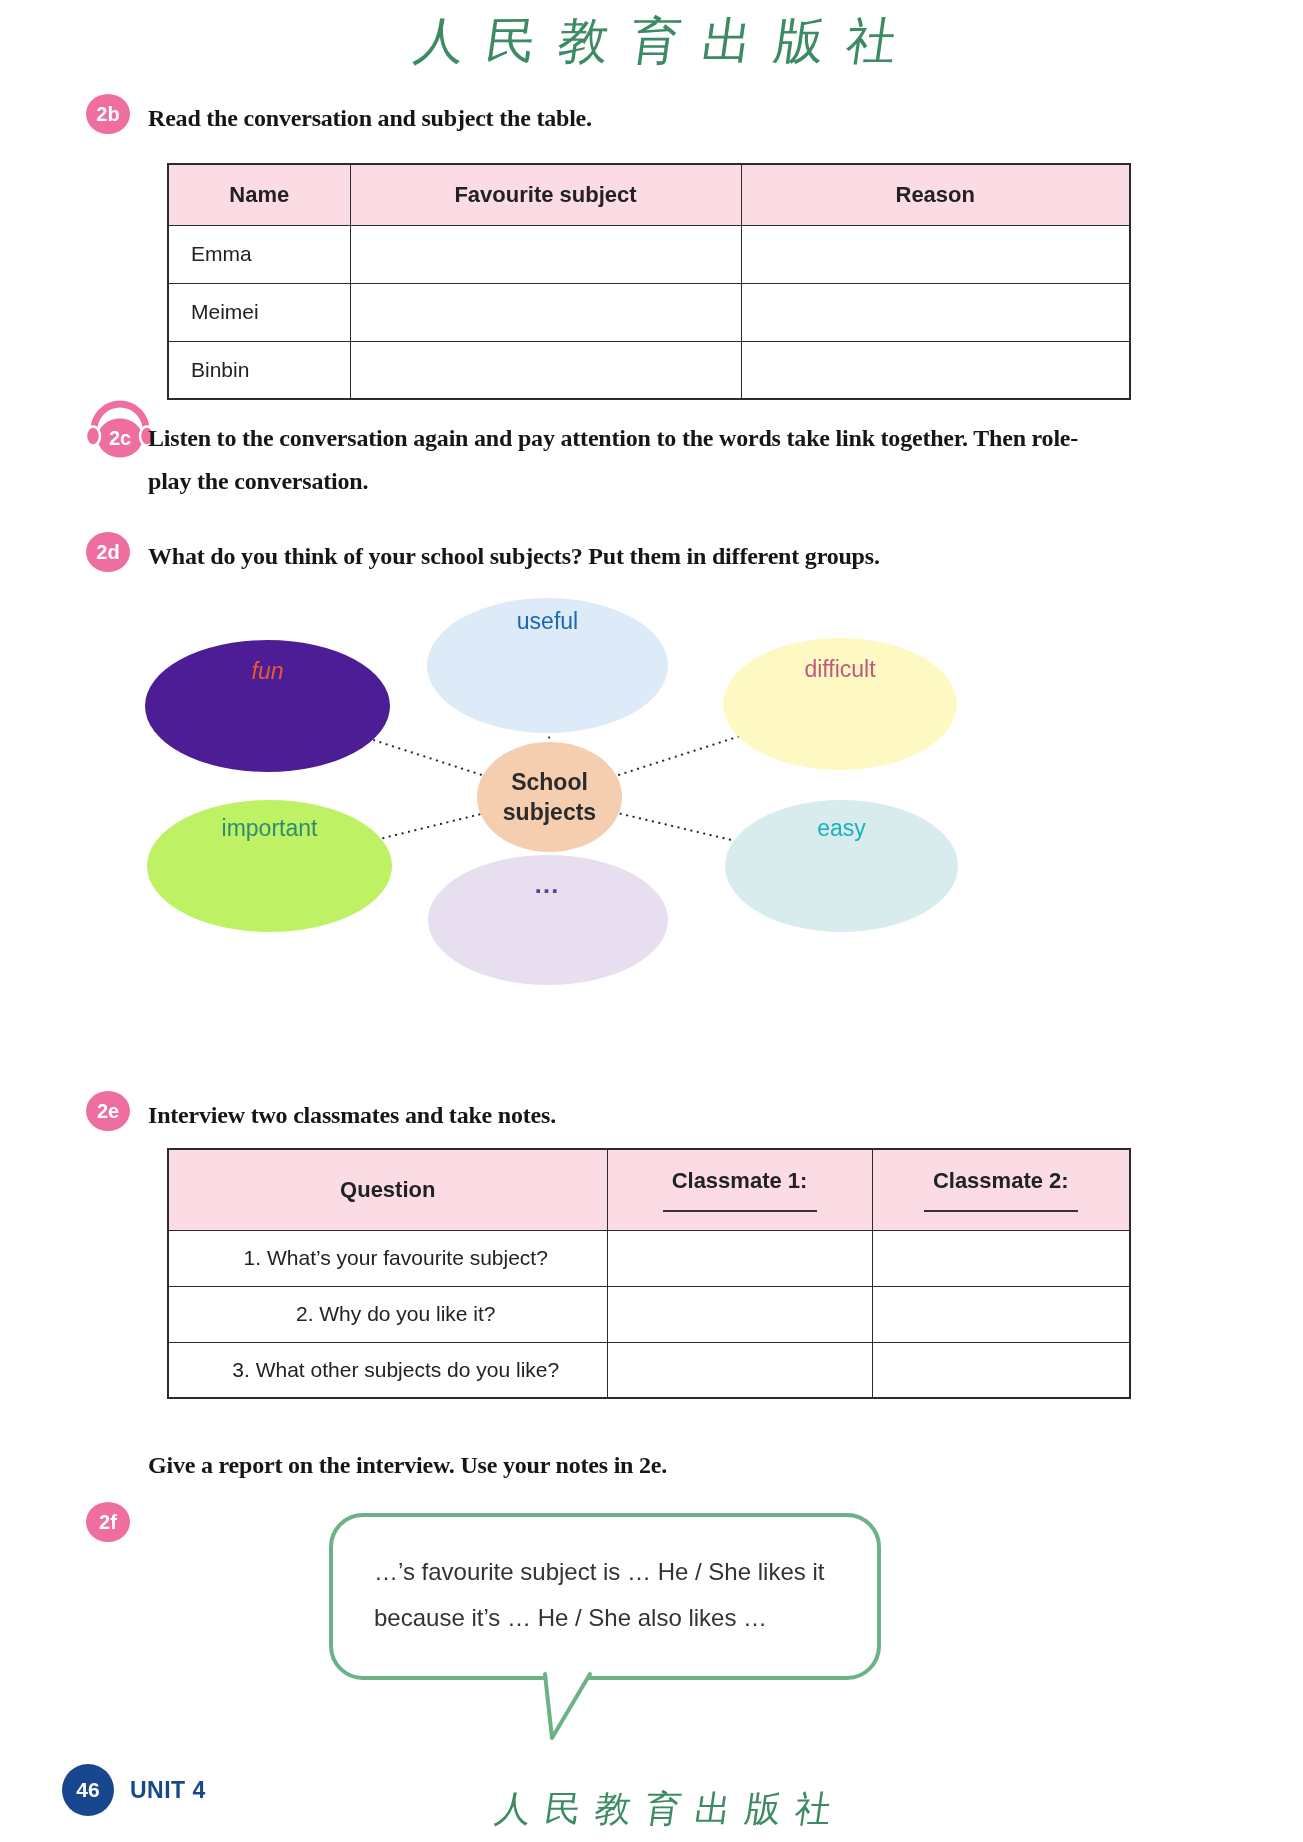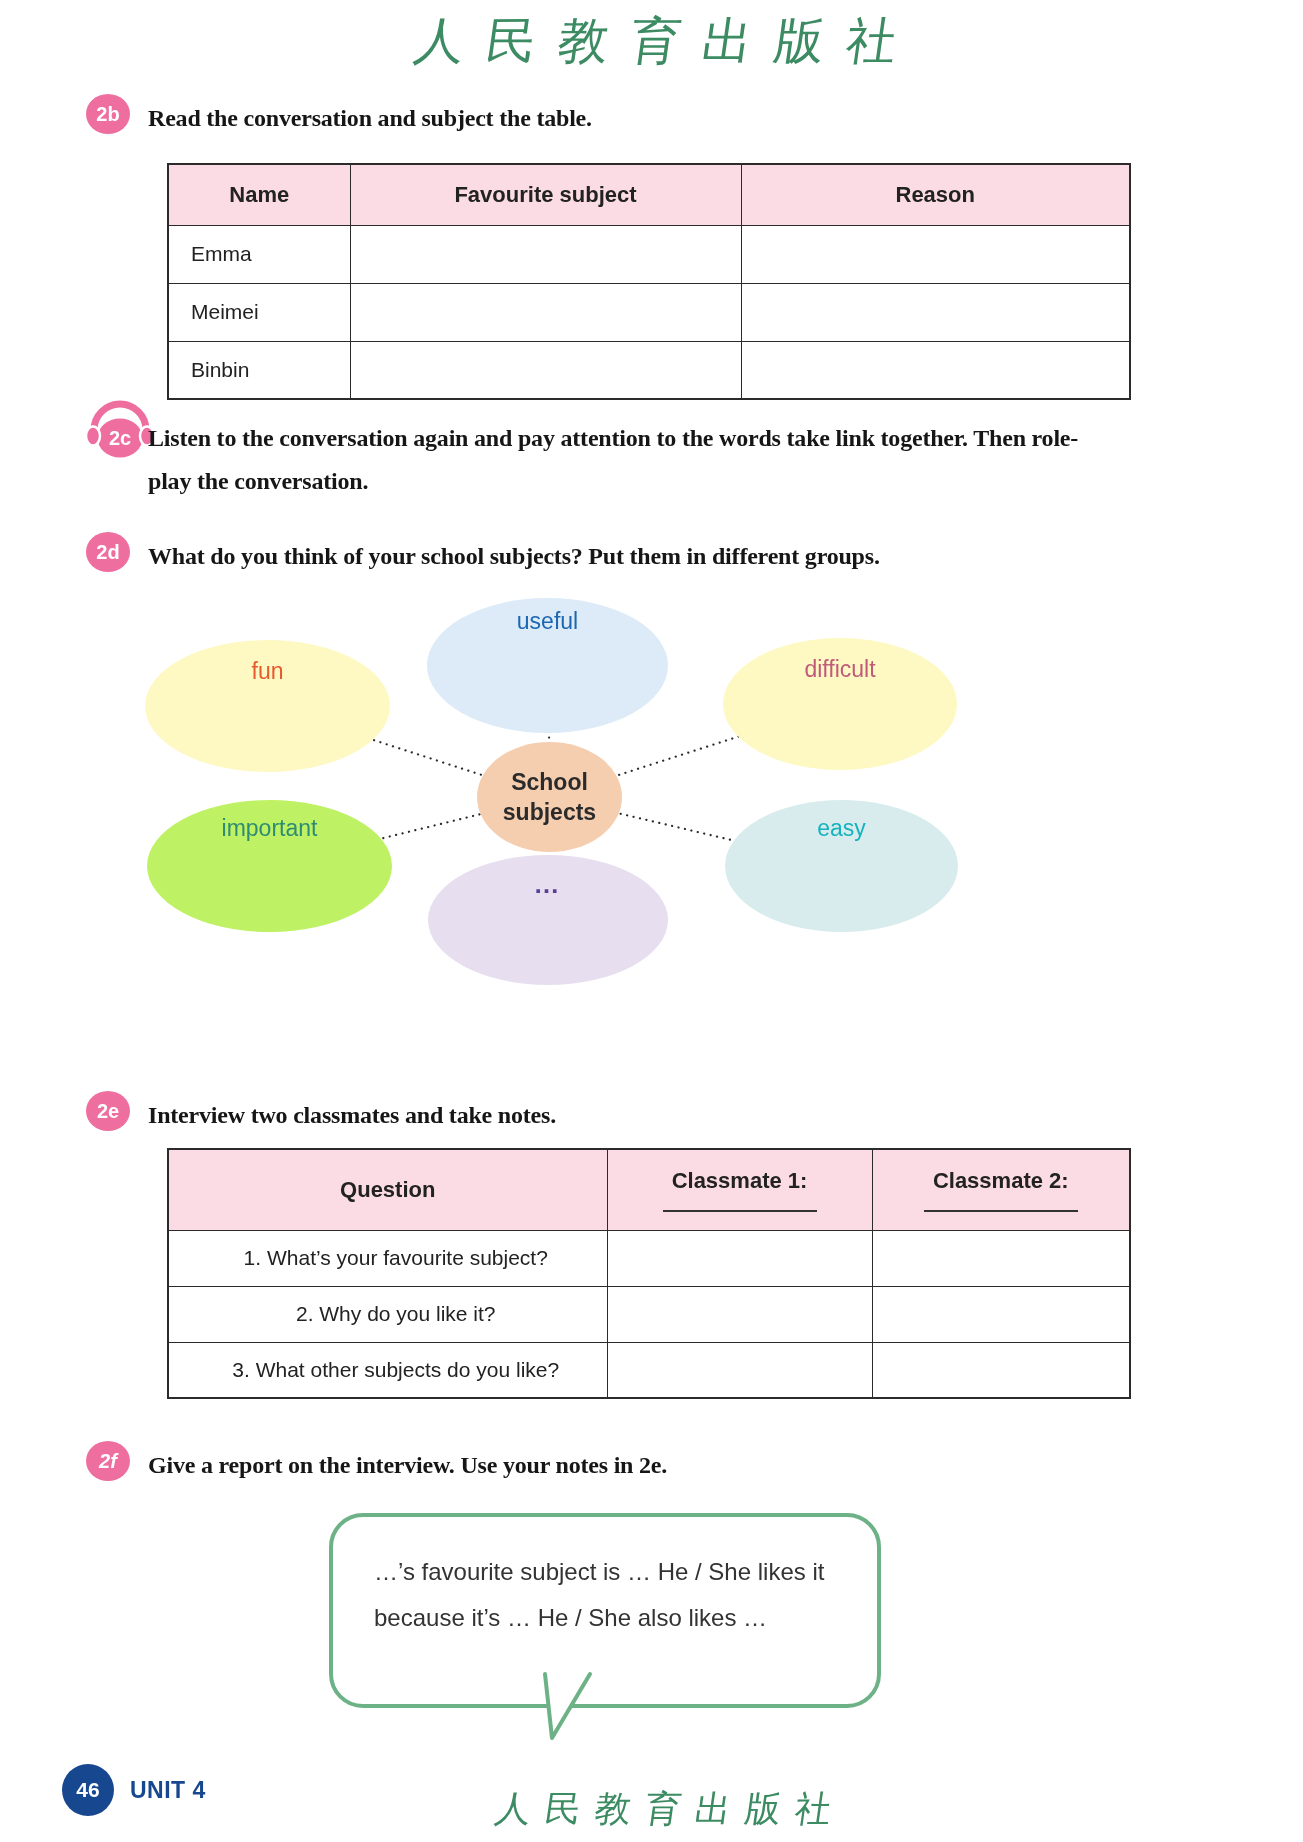--- a/index.html
+++ b/index.html
@@ -17,21 +17,21 @@
   .logo-bottom { left:420px; width:500px; top:1785px; text-align:center; font-size:36px; letter-spacing:14px; }
   
   .badge {
     position:absolute; width:44px; height:40px; border-radius:50%;
     background:var(--badge-pink); color:#fff; font-weight:bold; font-size:20px;
     display:flex; align-items:center; justify-content:center;
   }
   .b-2b { left:86px; top:94px; }
   .b-2d { left:86px; top:532px; }
   .b-2e { left:86px; top:1091px; }
-  .b-2f { left:86px; top:1441px;font-style:italic; }
+  .b-2f { left:86px; top:1502px; }
   .hp-badge { position:absolute; left:82px; top:394px; width:76px; height:74px; }
   
   .heading {
     position:absolute; left:148px; color:#161616;
     font-family:"Liberation Serif", serif; font-weight:bold; font-size:24px;
     line-height:43px; letter-spacing:-0.2px; white-space:nowrap;
   }
   .h-2b { top:97px; }
   .h-2c { top:417px; white-space:normal; width:940px; }
   .h-2d { top:535px; }
@@ -63,21 +63,21 @@
   .node-easy      { left:725px; top:800px; width:233px; height:132px; padding-top:15px; }
   .node-dots      { left:428px; top:855px; width:240px; height:130px; padding-top:14px;
                     font-weight:bold; font-size:26px; letter-spacing:3px; }
   .node-center {
     left:477px; top:742px; width:145px; height:110px; z-index:2; position:absolute;
     border-radius:50%; display:flex; flex-direction:column; align-items:center;
     justify-content:center; font-size:23px; font-weight:600; line-height:30px;
   }
   
   .bubble {
-    position:absolute; left:329px; top:1513px; width:552px; height:195px; z-index:1;
+    position:absolute; left:329px; top:1513px; width:552px; height:167px; z-index:1;
     border:4px solid var(--bubble-green); border-radius:34px; background:#fff;
     padding:32px 0 0 41px; font-size:24px; line-height:46px; color:#333;
   }
   .tail-svg { z-index:2; }
   
   .page-num {
     position:absolute; left:62px; top:1764px; width:52px; height:52px; border-radius:50%;
     background:var(--footer-navy); color:#fff; font-weight:bold; font-size:21px;
     display:flex; align-items:center; justify-content:center;
   }
@@ -145,21 +145,21 @@
       <line x1="550" y1="797" x2="548" y2="663"></line>
       <line x1="550" y1="797" x2="268" y2="706"></line>
       <line x1="550" y1="797" x2="840" y2="704"></line>
       <line x1="550" y1="797" x2="270" y2="866"></line>
       <line x1="550" y1="797" x2="841" y2="866"></line>
       <line x1="550" y1="797" x2="548" y2="920"></line>
     </g>
   </svg>
 
   <div class="node node-useful" style="background: rgb(220, 235, 247);"><span class="node-label" style="color: rgb(27, 103, 178);">useful</span></div>
-  <div class="node node-fun" style="background: #fef9c3;"><span class="node-label" style="color: rgb(231, 90, 46);">fun</span></div>
+  <div class="node node-fun" style="background: #4c1d95; font-style: italic;"><span class="node-label" style="color: rgb(231, 90, 46);">fun</span></div>
   <div class="node node-difficult" style="background: #fef9c3;"><span class="node-label" style="color: rgb(192, 90, 122);">difficult</span></div>
   <div class="node node-important" style="background: #bef264;"><span class="node-label" style="color: rgb(46, 140, 114);">important</span></div>
   <div class="node node-easy" style="background: rgb(216, 236, 238);"><span class="node-label" style="color: rgb(22, 178, 189);">easy</span></div>
   <div class="node node-dots" style="background: rgb(231, 223, 240);"><span class="node-label" style="color: rgb(90, 63, 152);">…</span></div>
   <div class="node-center" id="mm-center" style="background: rgb(245, 205, 175); color: rgb(43, 43, 43);">
     <span>School</span>
     <span>subjects</span>
   </div>
 
   <div class="badge b-2e">2e</div>

